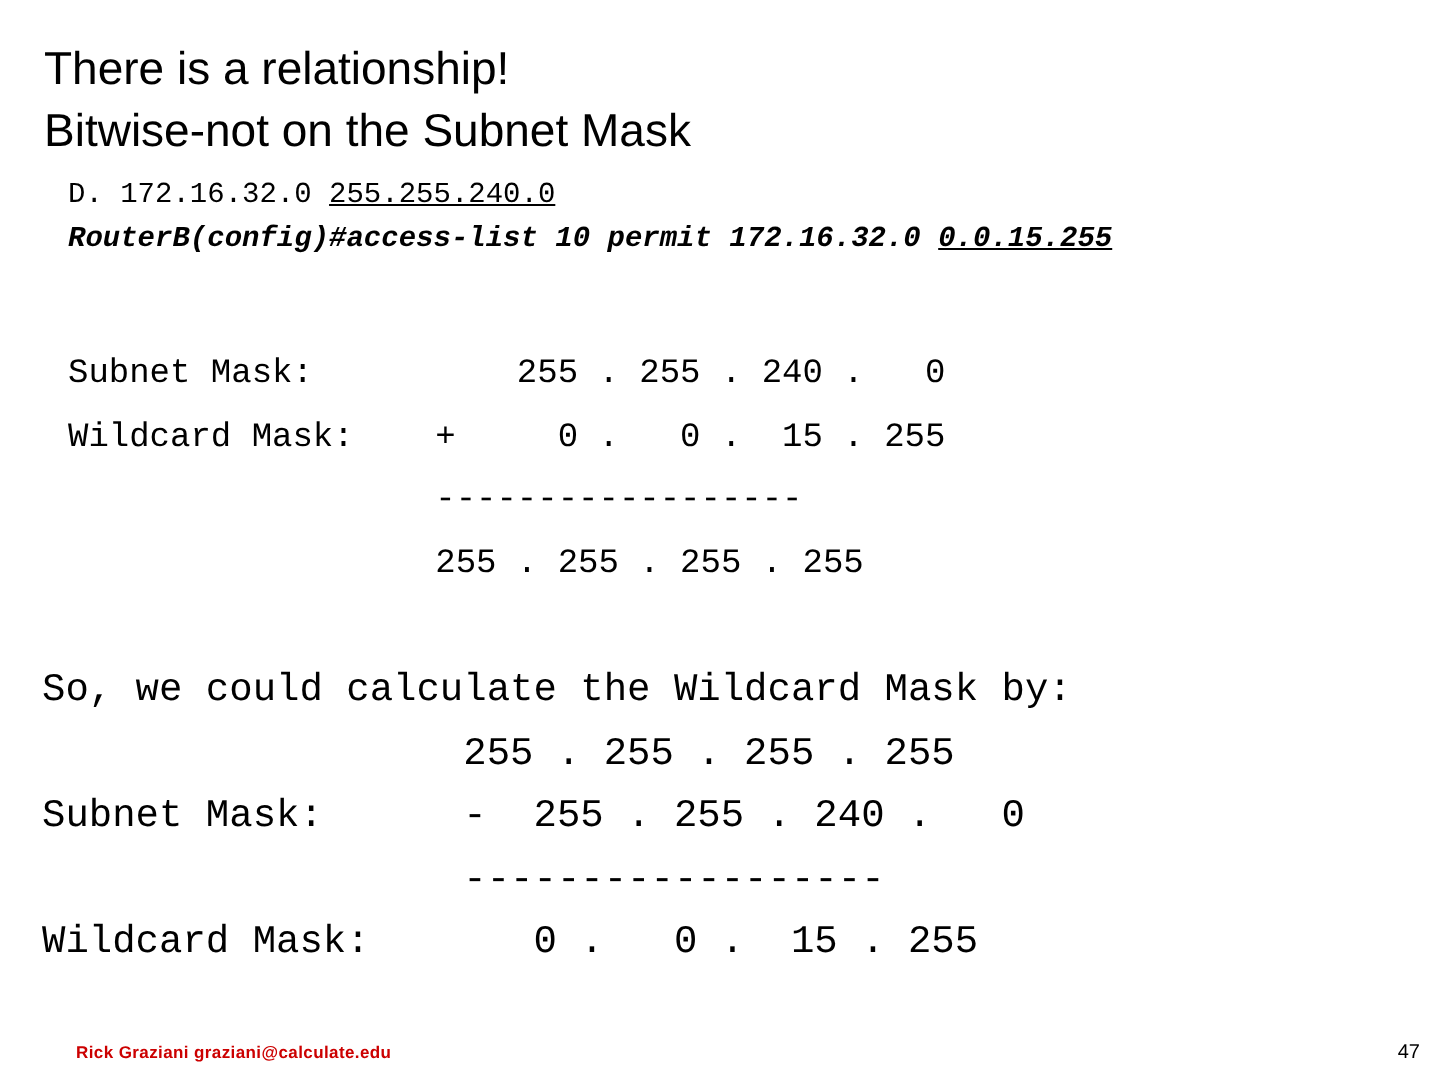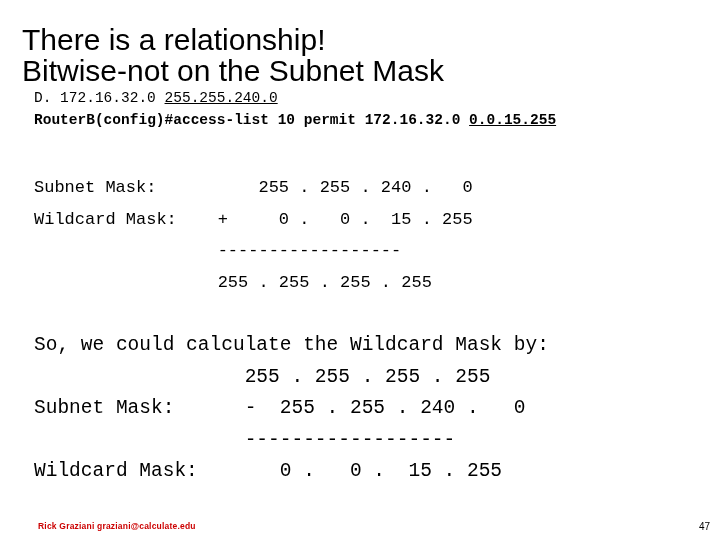--- a/index.html
+++ b/index.html
@@ -21,21 +21,21 @@
     top: 0;
     width: 720px;
     height: 540px;
   }
   .title {
     position: absolute;
     left: 22px;
     top: 4px;
     width: 680px;
     font-family: "Liberation Sans", sans-serif;
-    font-size: 30px;
+    font-size: 23px;
     line-height: 31px;
     font-weight: normal;
     color: #000000;
     white-space: pre-line;
   }
   .codeblock {
     position: absolute;
     left: 34px;
     top: 88px;
     width: 670px;
@@ -46,38 +46,39 @@
     line-height: 20px;
     white-space: pre;
   }
   .code-line2 {
     font-family: "Liberation Mono", monospace;
     font-size: 14.5px;
     line-height: 20px;
     font-weight: bold;
     white-space: pre;
     margin-top: 2px;
+    font-style: italic;
   }
   .u {
     text-decoration: underline;
   }
   .body-block {
     position: absolute;
     left: 34px;
     top: 172px;
     width: 672px;
     font-family: "Liberation Mono", monospace;
     font-size: 17px;
     line-height: 31.5px;
     white-space: pre;
     letter-spacing: 0px;
   }
   .body-block2 {
     position: absolute;
-    left: 34px;
+    left: 21px;
     top: 330px;
     width: 672px;
     font-family: "Liberation Mono", monospace;
     font-size: 19.5px;
     line-height: 31.5px;
     white-space: pre;
     letter-spacing: 0px;
   }
   .footer {
     position: absolute;

